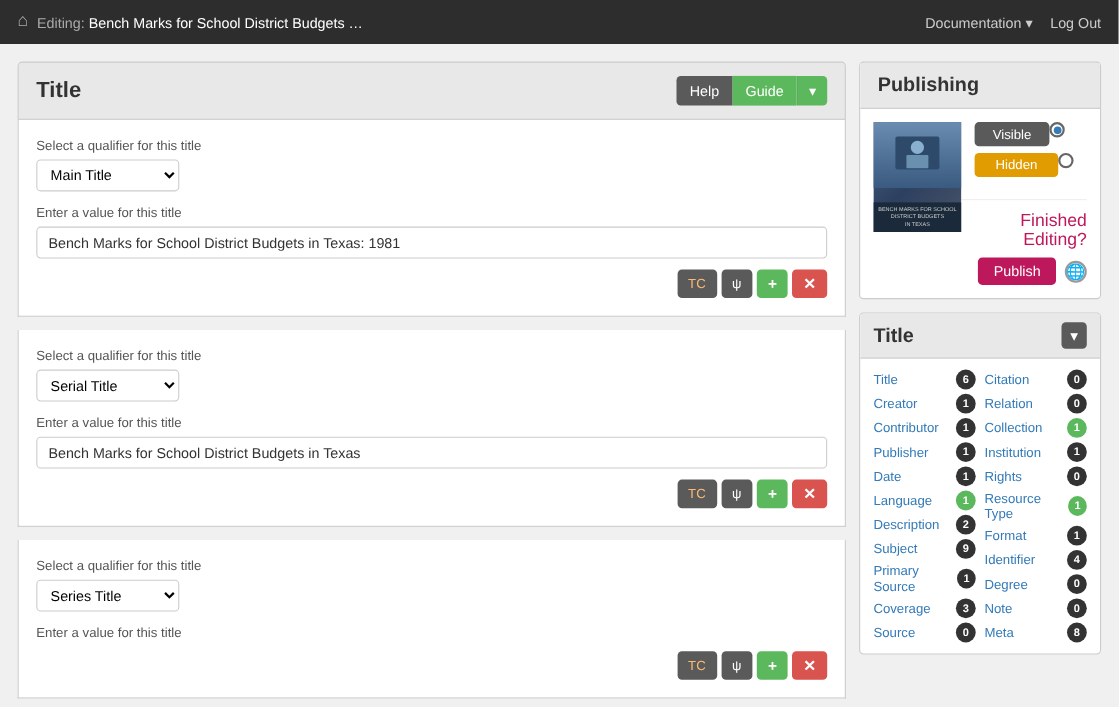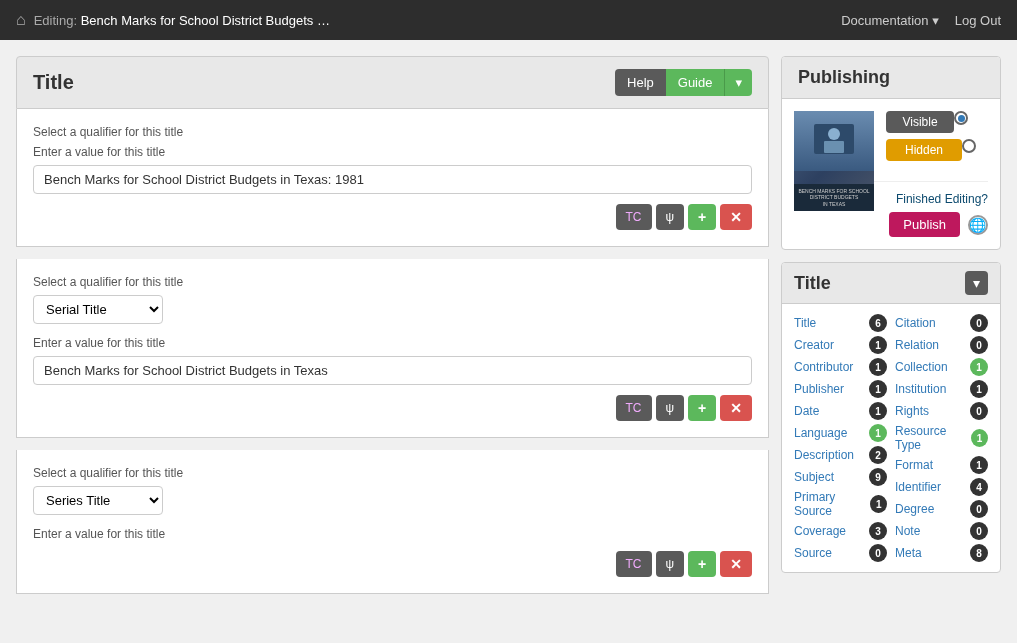--- a/index.html
+++ b/index.html
@@ -120,21 +120,21 @@
     }
 
     .action-buttons {
       display: flex;
       justify-content: flex-end;
       gap: 4px;
       margin-top: 10px;
     }
     .btn-tc {
       background: #5a5a5a;
-      color: #f0abfc;
+      color: #fdba74;
       border: none;
       padding: 5px 10px;
       border-radius: 4px;
       cursor: pointer;
       font-size: 12px;
     }
     .btn-psi {
       background: #5a5a5a;
       color: #fff;
       border: none;
@@ -262,22 +262,22 @@
 
     .clearfix::after { content: ''; display: table; clear: both; }
 
     .finished-editing {
       margin-top: 10px;
       padding-top: 10px;
       border-top: 1px solid #eee;
       text-align: right;
     }
     .finished-editing .label {
-      font-size: 12px;
-      color: #0c4a6e;
+      font-size: 16px;
+      color: #be185d;
       margin-bottom: 6px;
     }
     .finished-editing .publish-row {
       display: flex;
       align-items: center;
       justify-content: flex-end;
       gap: 8px;
     }
     .btn-publish {
       background: #be185d;
@@ -387,20 +387,27 @@
       <h2>Title</h2>
       <div class="header-buttons">
         <button class="btn-help">Help</button>
         <button class="btn-guide">Guide</button>
         <button class="btn-dropdown">▾</button>
       </div>
     </div>
 
     <div class="title-block">
       <div class="field-label">Select a qualifier for this title</div>
+      <select class="qualifier-select">
+        <option>Main Title</option>
+        <option>Serial Title</option>
+        <option>Series Title</option>
+        <option>Uniform Title</option>
+        <option>Variant Title</option>
+      </select>
       <div class="field-label">Enter a value for this title</div>
       <input class="title-input" type="text" value="Bench Marks for School District Budgets in Texas: 1981" style="">
       <div class="action-buttons">
         <button class="btn-tc">TC</button>
         <button class="btn-psi">ψ</button>
         <button class="btn-plus">+</button>
         <button class="btn-minus">✕</button>
       </div>
     </div>
 

